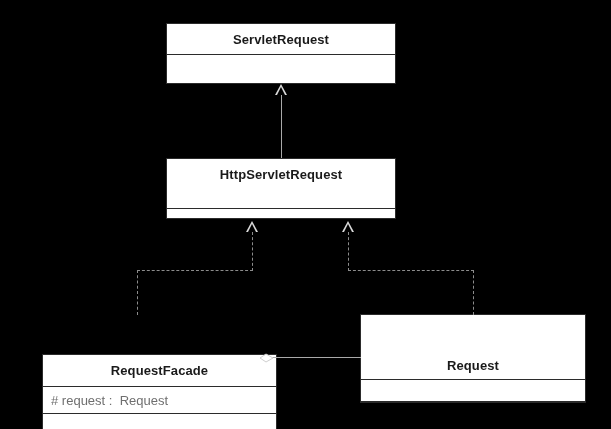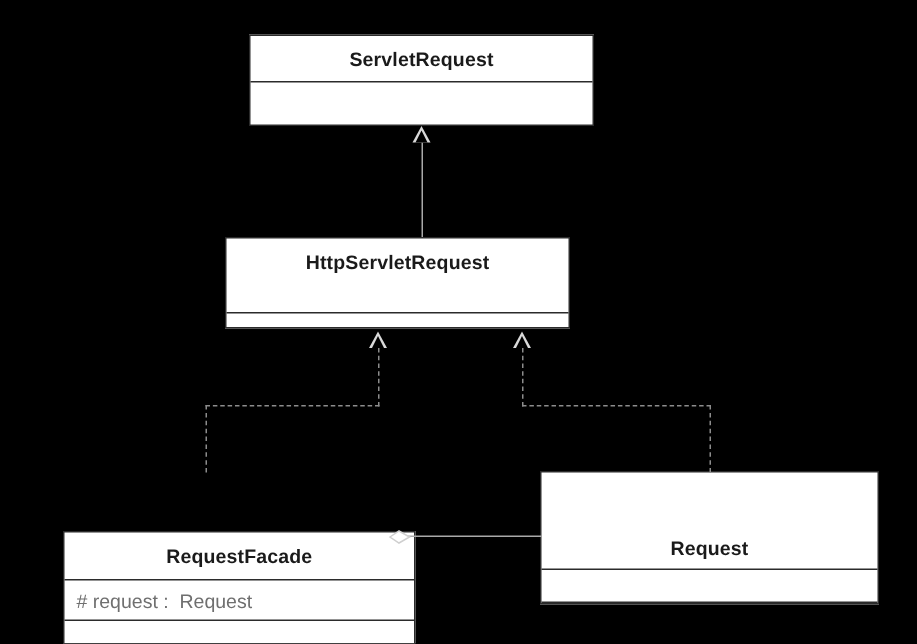--- a/index.html
+++ b/index.html
@@ -112,21 +112,21 @@
 </head>
 <body>
 
 <div id="canvas">
 
   <div class="uml-class" style="left:166px; top:23px; width:230px; height:61px;">
     <div class="uml-compartment uml-name" style="height:30px;">ServletRequest</div>
     <div class="uml-compartment uml-ops" style="flex:1;"></div>
   </div>
 
-  <div class="uml-class" style="left:150px; top:158px; width:230px; height:61px;gap:19px;">
+  <div class="uml-class" style="left:166px; top:158px; width:230px; height:61px;gap:19px;">
     <div class="uml-compartment uml-name" style="height:30px;">HttpServletRequest</div>
     <div class="uml-compartment uml-ops" style="flex:1;"></div>
   </div>
 
   <div class="uml-class" style="left:42px; top:314px; width:235px; height:89px;margin-top:40px;">
     <div class="uml-compartment uml-name" style="height:31px;">RequestFacade</div>
     <div class="uml-compartment uml-attr" style="height:27px;"># request :  Request</div>
     <div class="uml-compartment uml-ops" style="flex:1;"></div>
   </div>
 

